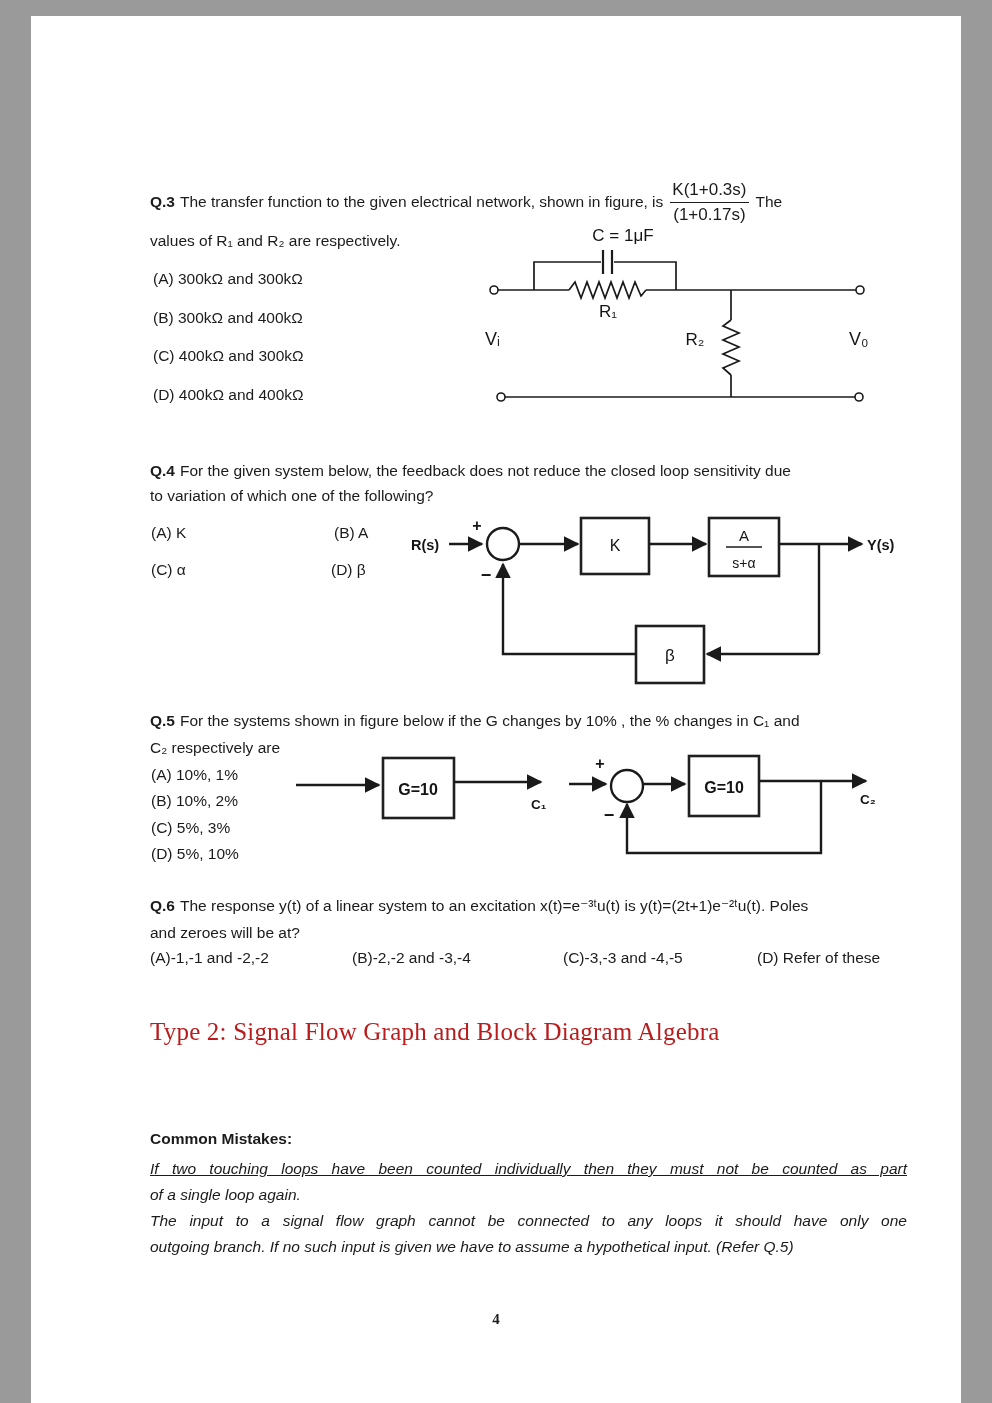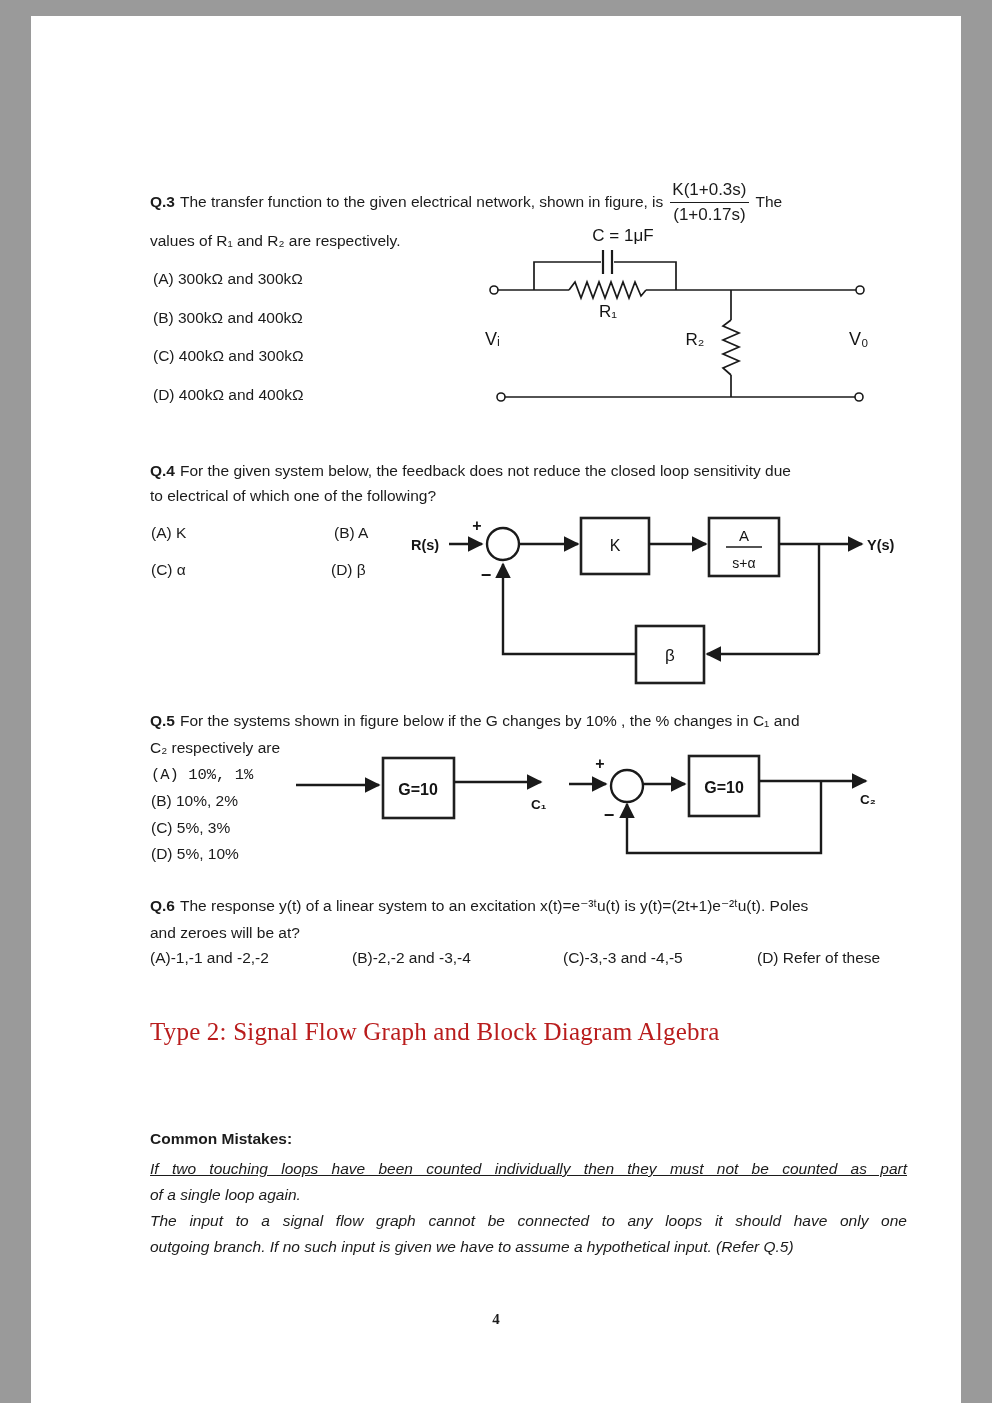--- a/index.html
+++ b/index.html
@@ -76,21 +76,21 @@
     <circle class="term" cx="30" cy="185" r="4"></circle>
     <circle class="term" cx="388" cy="185" r="4"></circle>
 
     <text x="14" y="133" font-size="18" fill="#2b2b2b">Vᵢ</text>
     <text x="378" y="133" font-size="18" fill="#2b2b2b">V₀</text>
   </svg>
 
   <div class="abs" style="left:119px; top:446px;">
     <span class="qlabel">Q.4</span><span>For the given system below, the feedback does not reduce the closed loop sensitivity due</span>
   </div>
-  <div class="abs" style="left:119px; top:471px;">to electrical of which one of the following?</div>
+  <div class="abs" style="left:119px; top:471px;">to variation of which one of the following?</div>
 
   <div class="abs" style="left:120px; top:508px;">(A) K</div>
   <div class="abs" style="left:303px; top:508px;">(B) A</div>
   <div class="abs" style="left:120px; top:545px;">(C) α</div>
   <div class="abs" style="left:300px; top:545px;">(D) β</div>
 
   <svg style="left:378px; top:498px;" width="500" height="180" viewBox="0 0 500 180">
     <defs>
       <marker id="ah4" viewBox="0 0 10 10" refX="9" refY="5" markerWidth="6.5" markerHeight="6.5" orient="auto-start-reverse">
         <path d="M0 0 L10 5 L0 10 z" fill="#1a1a1a"></path>
@@ -116,21 +116,21 @@
     <rect class="blk" x="227" y="112" width="68" height="57"></rect>
     <text x="261" y="147" text-anchor="middle" font-size="17">β</text>
     <path class="wire-thick" d="M227 140 H94 V50" marker-end="url(#ah4)"></path>
   </svg>
 
   <div class="abs" style="left:119px; top:696px;">
     <span class="qlabel">Q.5</span><span>For the systems shown in figure below if the G changes by 10% , the % changes in C₁ and</span>
   </div>
   <div class="abs" style="left:119px; top:723px;">C₂ respectively are</div>
 
-  <div class="abs" style="left:120px; top:750px;font-family:Liberation Mono, monospace;">(A) 10%, 1%</div>
+  <div class="abs" style="left:120px; top:750px;">(A) 10%, 1%</div>
   <div class="abs" style="left:120px; top:776px;">(B) 10%, 2%</div>
   <div class="abs" style="left:120px; top:803px;">(C) 5%, 3%</div>
   <div class="abs" style="left:120px; top:829px;">(D) 5%, 10%</div>
 
   <svg style="left:260px; top:735px;" width="600" height="115" viewBox="0 0 600 115">
     <defs>
       <marker id="ah5" viewBox="0 0 10 10" refX="9" refY="5" markerWidth="6.5" markerHeight="6.5" orient="auto-start-reverse">
         <path d="M0 0 L10 5 L0 10 z" fill="#1a1a1a"></path>
       </marker>
     </defs>

